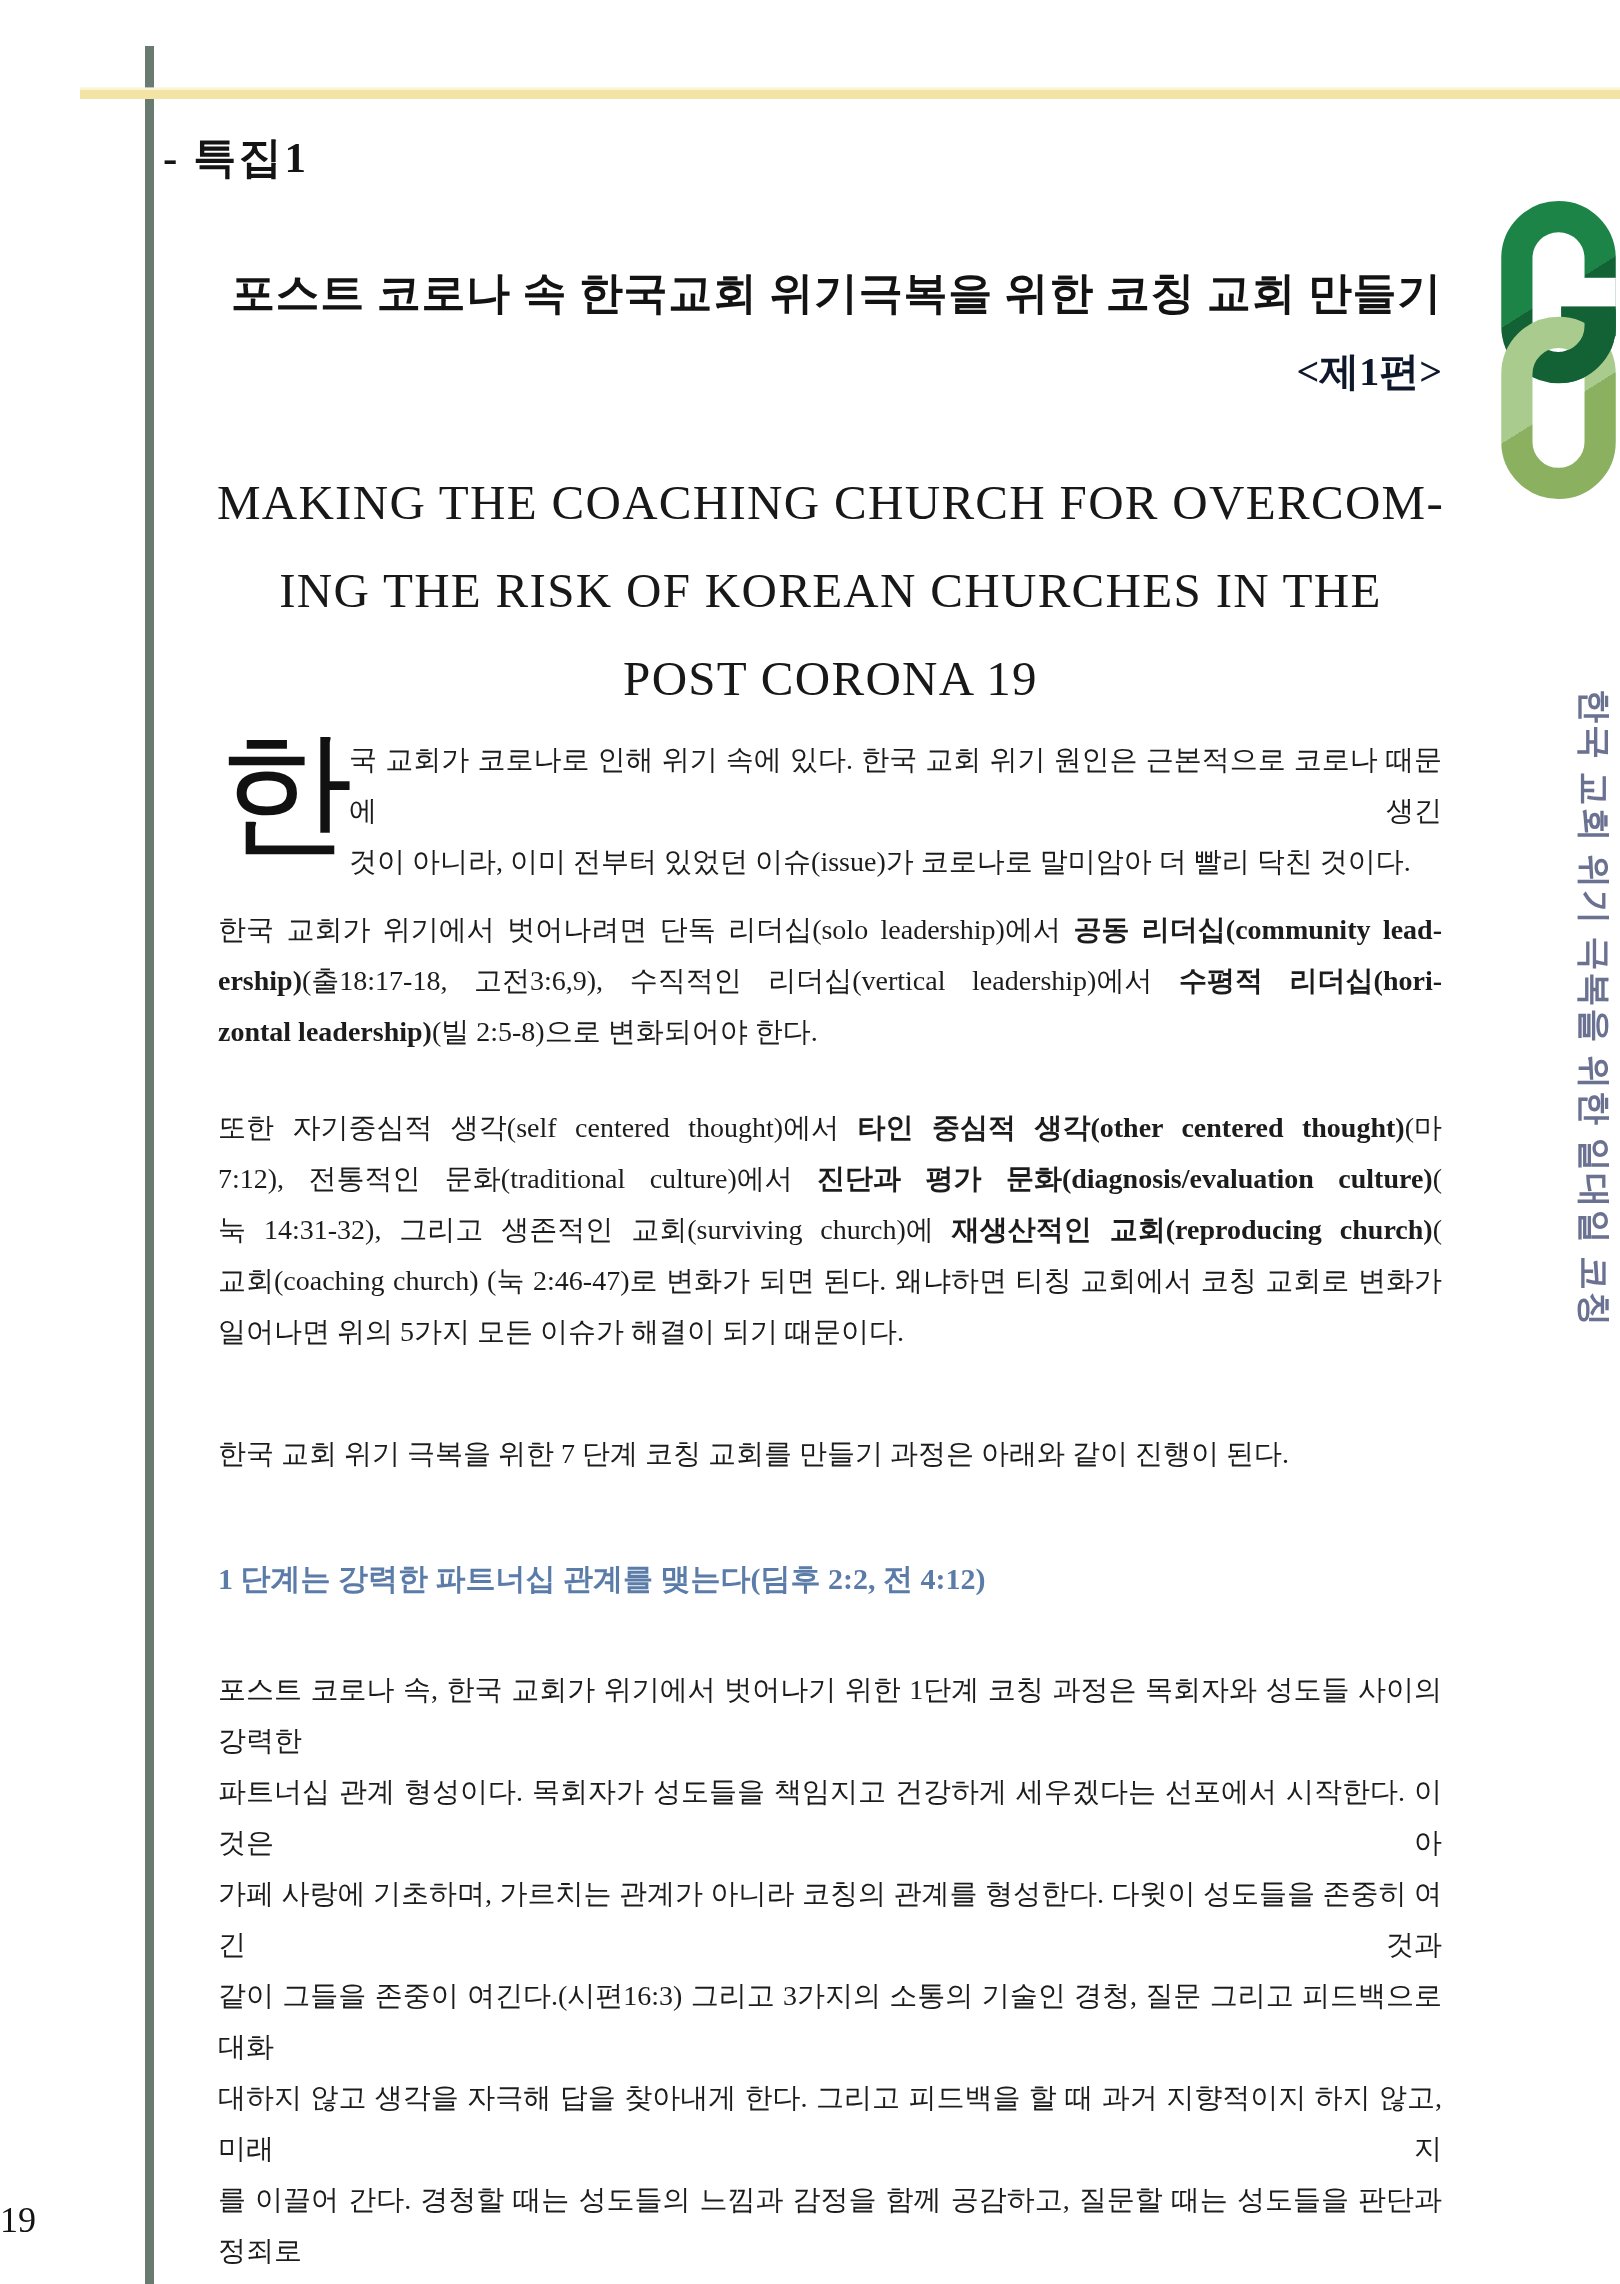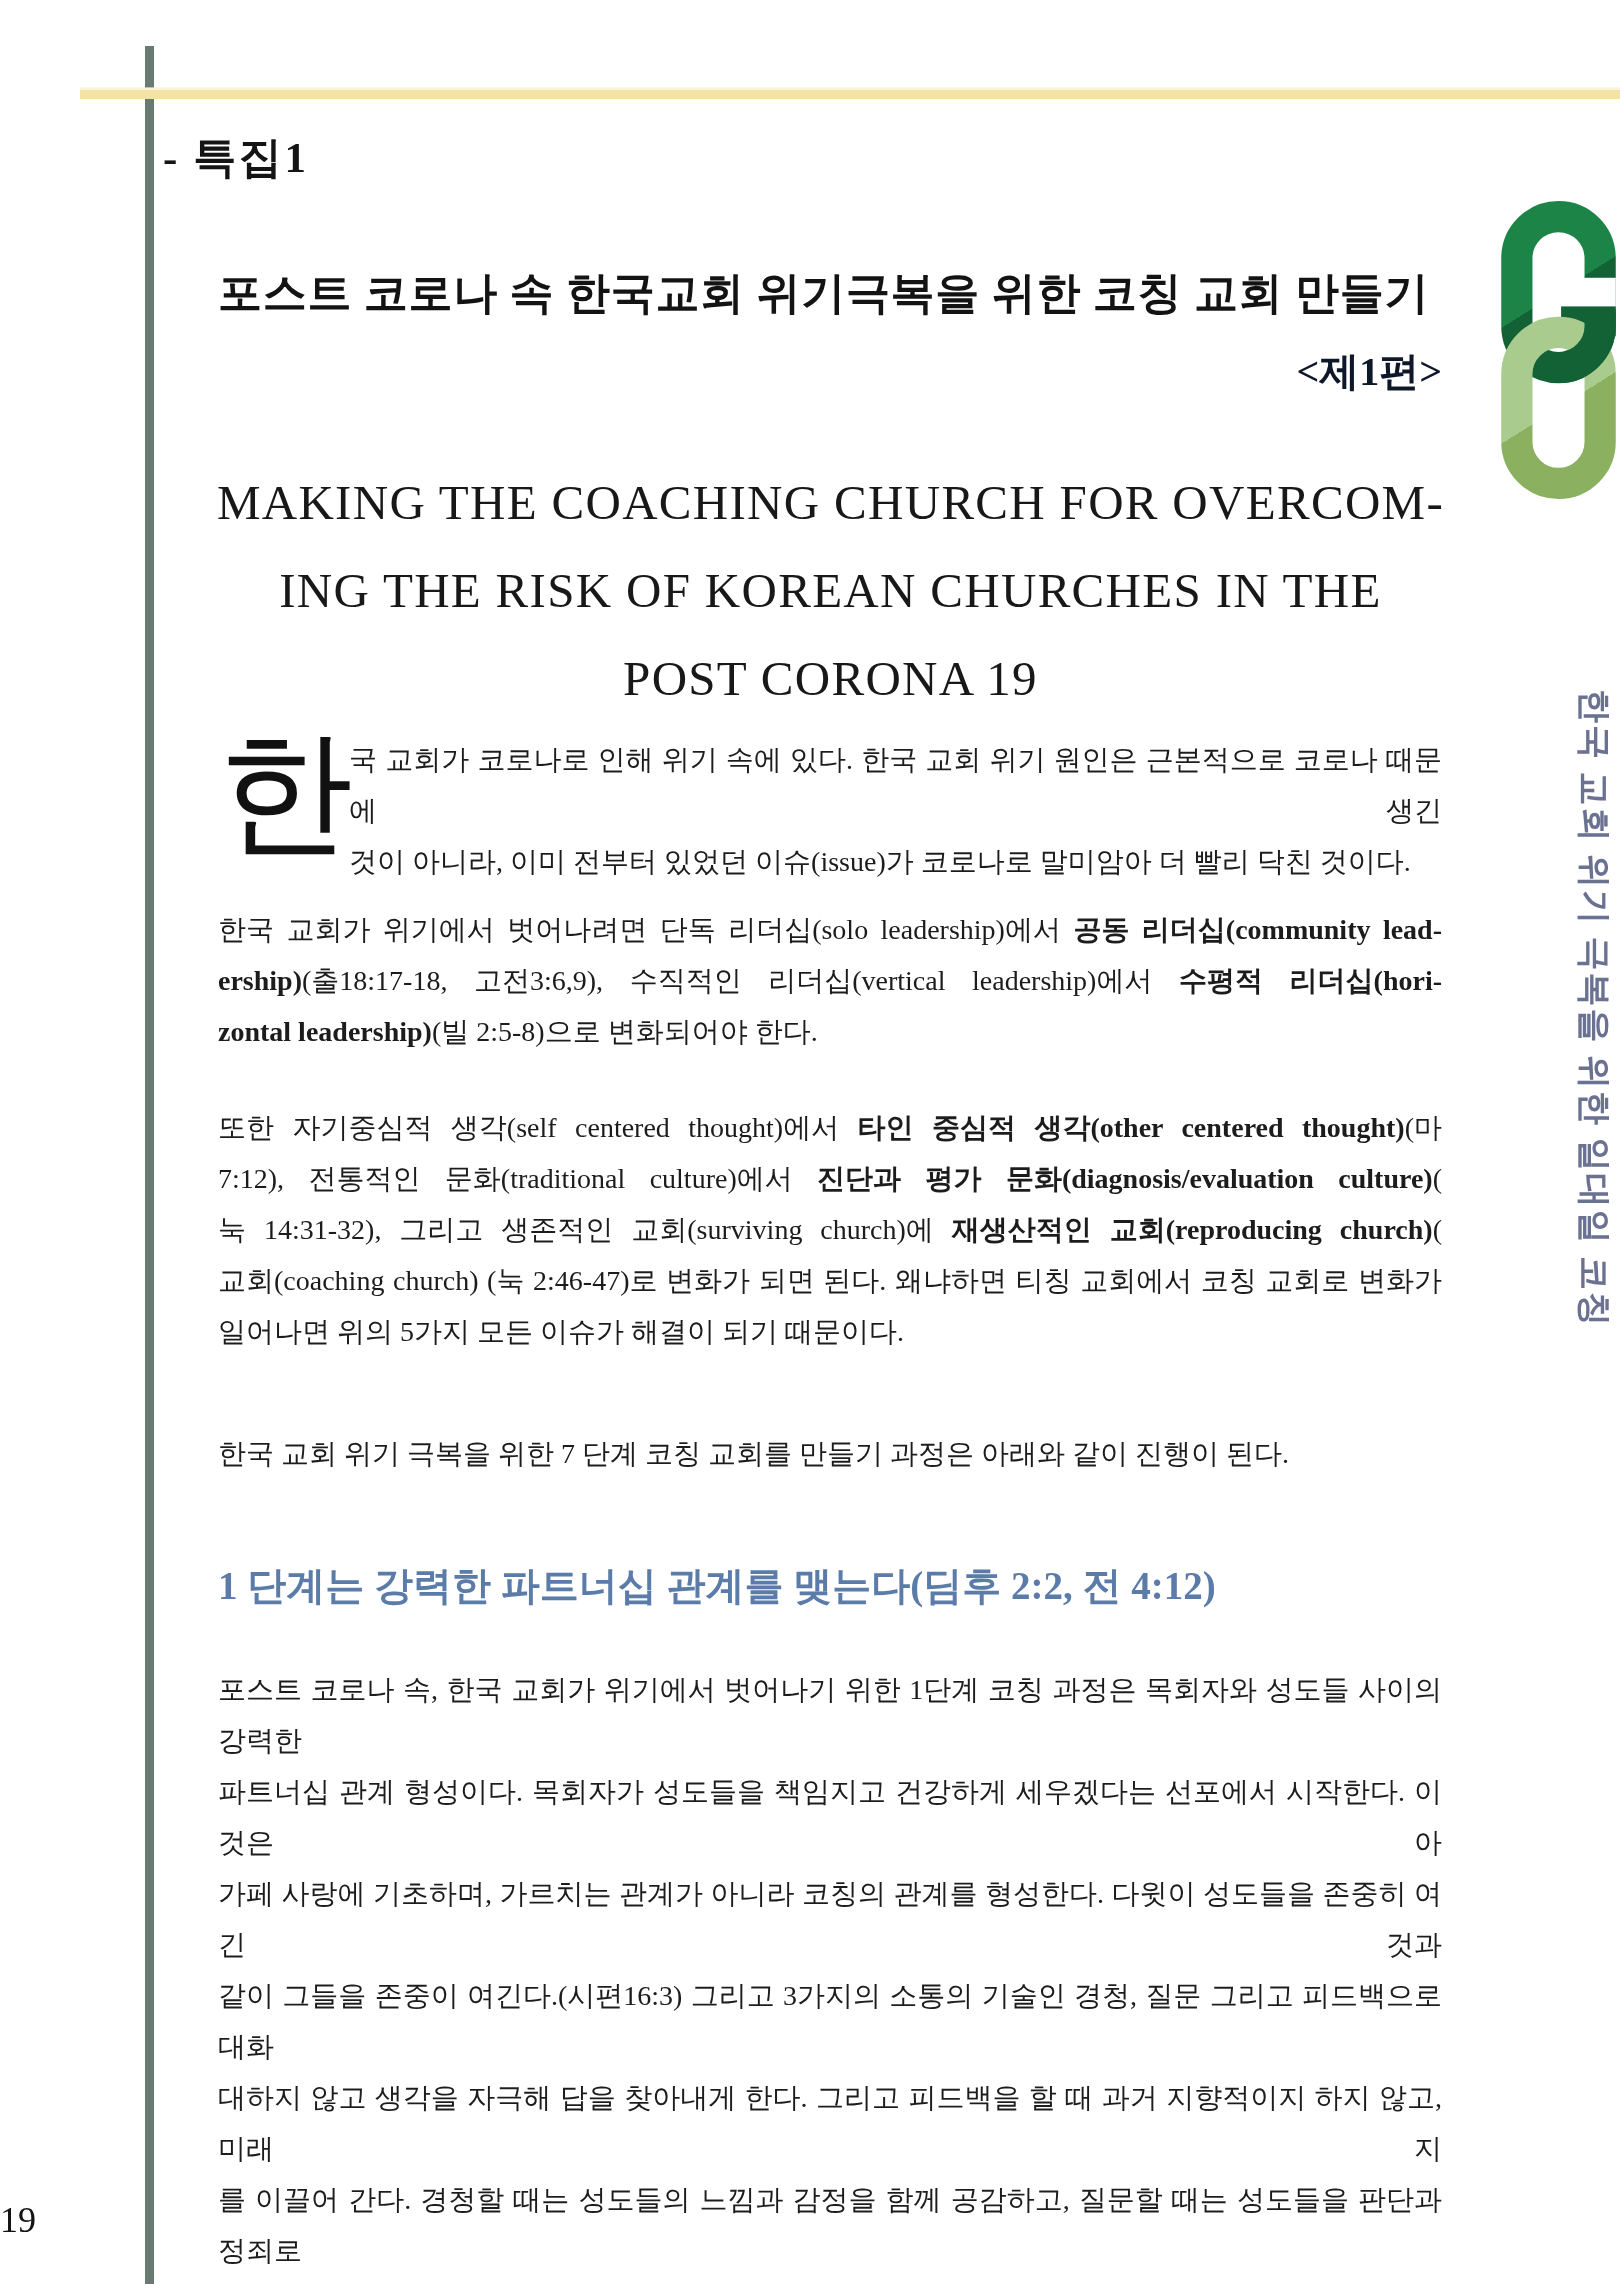--- a/index.html
+++ b/index.html
@@ -6,41 +6,41 @@
   .page {
     position:relative; width:1621px; height:2284px; background:#ffffff;
     overflow:hidden; font-family:Liberation Serif, serif; color:#1b1b1b;
   }
   
   .vline { position:absolute; left:145px; top:46px; width:9px; height:2238px; background:#697b71; }
   .hband { position:absolute; left:80px; top:90px; width:1540px; height:9px; background:#f3e3a4; box-shadow:0 -2.6px 0 #faf3d6; }
   
   .feature { position:absolute; left:163px; top:129px; font-size:43px; font-weight:700; color:#141414; letter-spacing:2.6px; }
   
-  .ktitle { position:absolute; left:218px; top:264px; width:1224px; text-align:left;
+  .ktitle { position:absolute; left:218px; top:264px; width:1224px; text-align:right;
             font-size:44px; font-weight:700; color:#131313; letter-spacing:0.7px; }
   .part   { position:absolute; left:218px; top:344px; width:1224px; text-align:right;
             font-size:40px; font-weight:700; color:#0f172a; }
   .etitle { position:absolute; left:186px; top:459px; width:1289px; text-align:center;
             font-size:49px; font-weight:400; color:#181818; letter-spacing:1.3px; }
   .etitle .tline { line-height:88px; }
   
   .p  { position:absolute; left:218px; width:1224px; font-size:28px; line-height:51px; color:#1c1c1c; }
   .line { text-align:justify; text-align-last:justify; }
   .line.last { text-align-last:left; }
   .seg-b { font-weight:700; }
   .p1 { top:734px; display:flex; align-items:flex-start; }
   .dropcap { flex:0 0 96px; font-size:135px; line-height:117px; font-weight:400; color:#111;
              letter-spacing:-3.9px; }
   .p1lines { flex:1 1 auto; }
   .p2 { top:904px; }
   .p3 { top:1102px; }
   .p4 { top:1428px; }
   .h2 { position:absolute; left:218px; top:1559px; width:1224px;
-        font-size:39px; font-weight:700; color:#5b7ca8; }
+        font-size:30px; font-weight:700; color:#5b7ca8; }
   .p5 { top:1664px; }
   .pagenum { position:absolute; left:0; top:2199px; width:1621px; text-align:left;
              font-size:36px; color:#141414; }
   
   .vcap { position:absolute; left:1617px; top:689px; transform:rotate(90deg);
           transform-origin:top left; white-space:nowrap;
           font-size:34px; font-weight:700; color:#6a7191; letter-spacing:2px; }
   
   .logo { position:absolute; left:1501px; top:201px; width:115px; height:298px; }
 </style>

